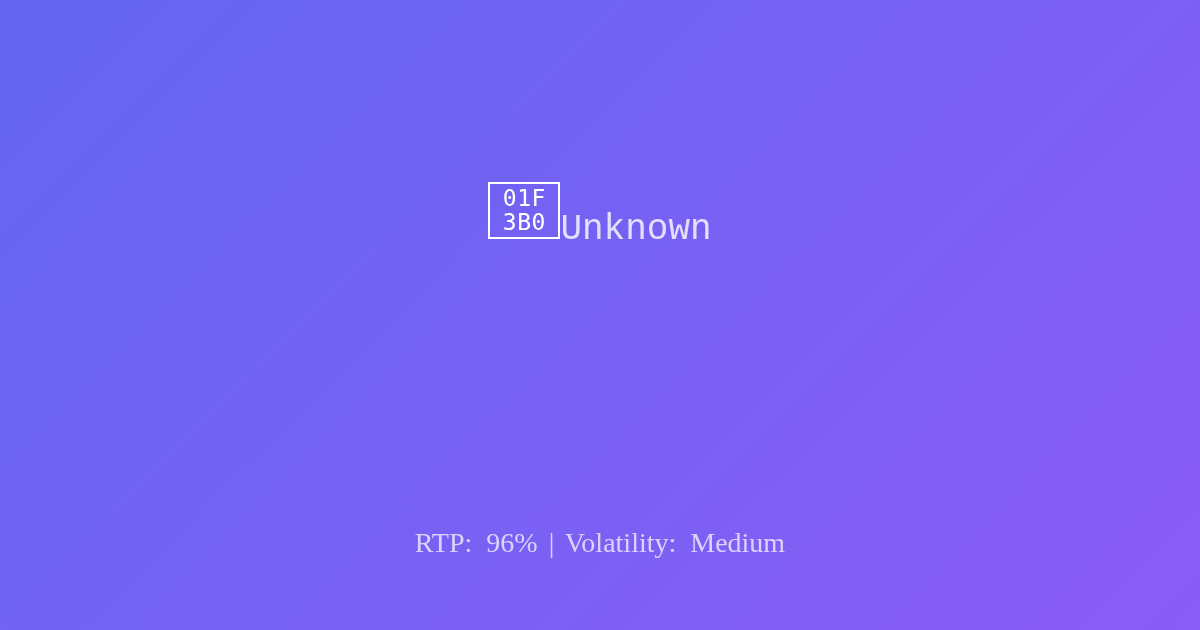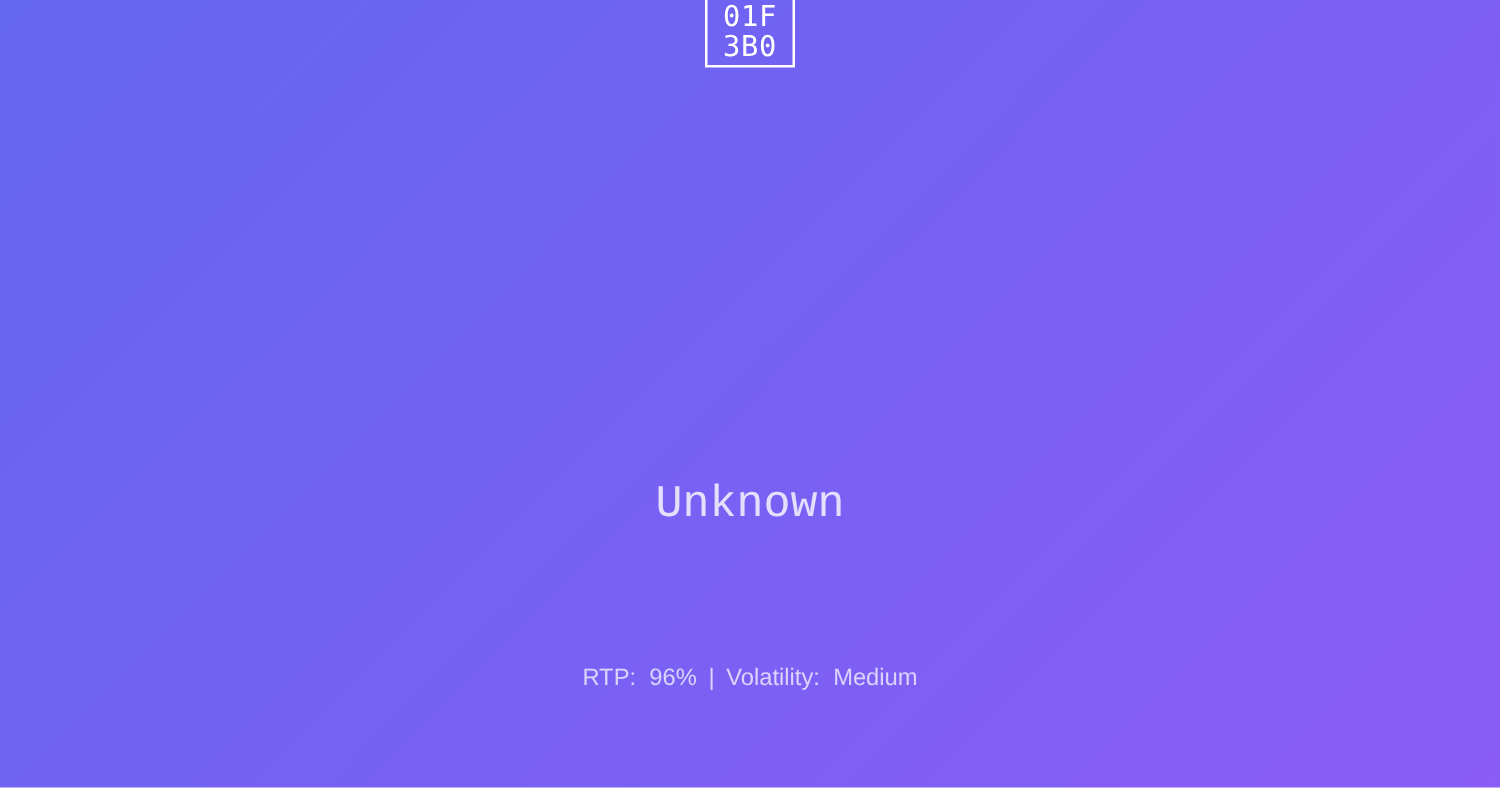--- a/index.html
+++ b/index.html
@@ -27,23 +27,23 @@
   }
 
   
   .title-row {
     position: absolute;
     top: 0;
     left: 0;
     right: 0;
     height: 470px;
     display: flex;
-    flex-direction: column;
+    flex-direction: row;
     align-items: center;
-    justify-content: space-between;
+    justify-content: center;
     padding-bottom: 44px;
     box-sizing: border-box;
   }
 
   .headline {
     display: flex;
     align-items: center;
     justify-content: center;
     gap: 26px;
     white-space: nowrap;
@@ -93,22 +93,22 @@
     text-align: center;
   }
 
   
   .meta-line {
     position: absolute;
     left: 0;
     right: 0;
     top: 528px;
     text-align: center;
-    font-family: Liberation Sans, sans-serif;
-    font-size: 19px;
+    font-family: Liberation Serif, serif;
+    font-size: 28px;
     line-height: 30px;
     color: rgba(255, 255, 255, 0.72);
   }
 
   .meta-line .sep {
     padding: 0 4px;
   }
 </style>
 </head>
 <body>

